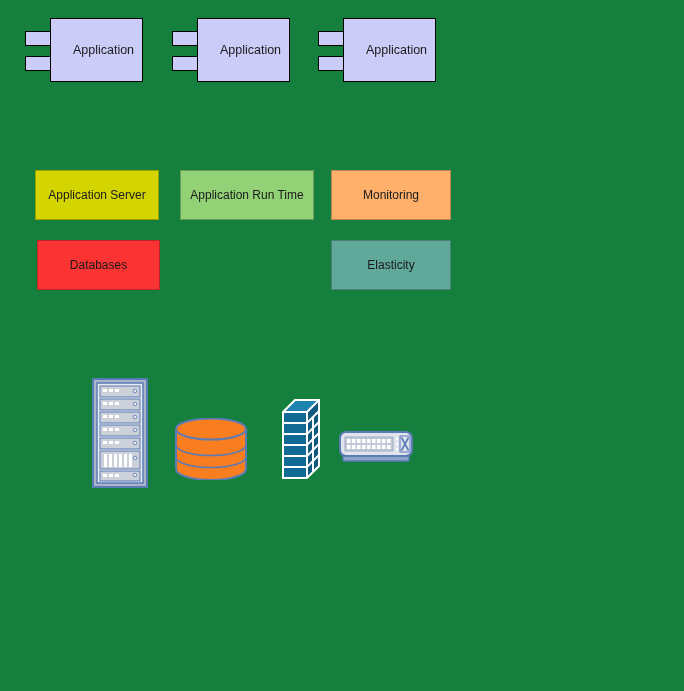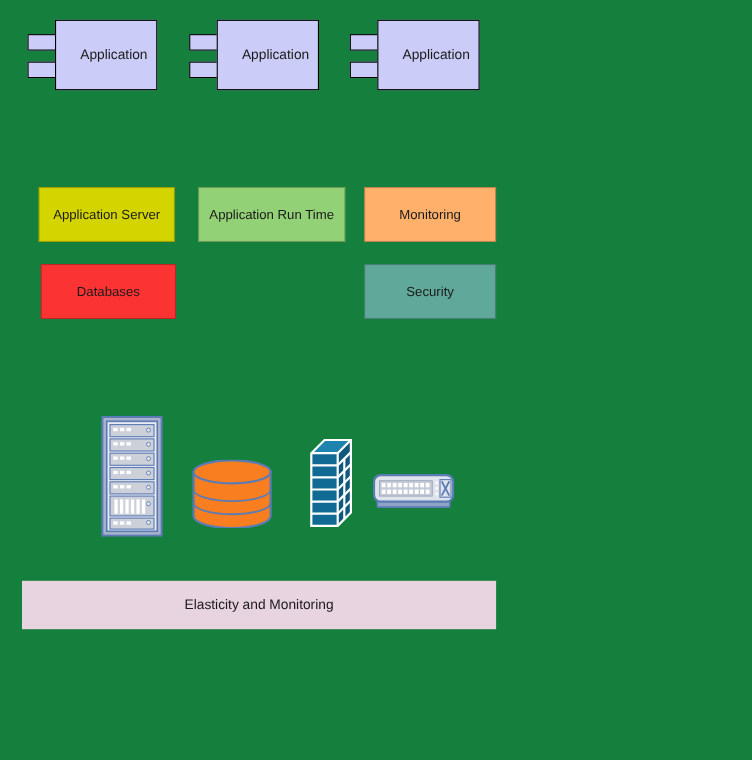--- a/index.html
+++ b/index.html
@@ -126,21 +126,21 @@
   <div class="svcbox" style="left:331px; top:170px; width:120px; height:50px; background:#ffb06b;">
     <span>Monitoring</span>
   </div>
 
   <div class="svcbox" style="left:37px;  top:240px; width:123px; height:50px; background:#fb3333;">
     <span>Databases</span>
   </div>
 
 
   <div class="svcbox" style="left:331px; top:240px; width:120px; height:50px; background:#60a99a;">
-    <span>Security</span>
+    <span>Elasticity</span>
   </div>
 
   <div class="infra-icon" style="left:92px; top:378px; width:56px; height:110px;">
     <svg width="56" height="110" viewBox="0 0 56 110" xmlns="http://www.w3.org/2000/svg">
       <rect x="1" y="1" width="54" height="108" fill="#aab4cc" stroke="#5b7bb5" stroke-width="2"></rect>
       <rect x="5" y="5" width="46" height="100" fill="#e8eaf0" stroke="#5b7bb5" stroke-width="1.5"></rect>
       <g fill="#ccd0d9" stroke="#5b7bb5" stroke-width="1">
         <rect x="8" y="8" width="40" height="11"></rect>
         <rect x="8" y="21" width="40" height="11"></rect>
         <rect x="8" y="34" width="40" height="11"></rect>
@@ -262,17 +262,14 @@
           <circle cx="58" cy="20" r="1.2"></circle>
       </g>
       <rect x="61" y="7" width="10" height="16" fill="#dfe3ec" stroke="#5b7bb5" stroke-width="1"></rect>
       <g stroke="#5b7bb5" stroke-width="1.6" fill="none">
         <path d="M62.5,8.5 L69.5,21.5"></path>
         <path d="M69.5,8.5 L62.5,21.5"></path>
       </g>
     </svg>
   </div>
 
-  <div id="elasticity-bar">
-    <span>Elasticity and Monitoring</span>
-  </div>
 
 </div>
 
 </body></html>

